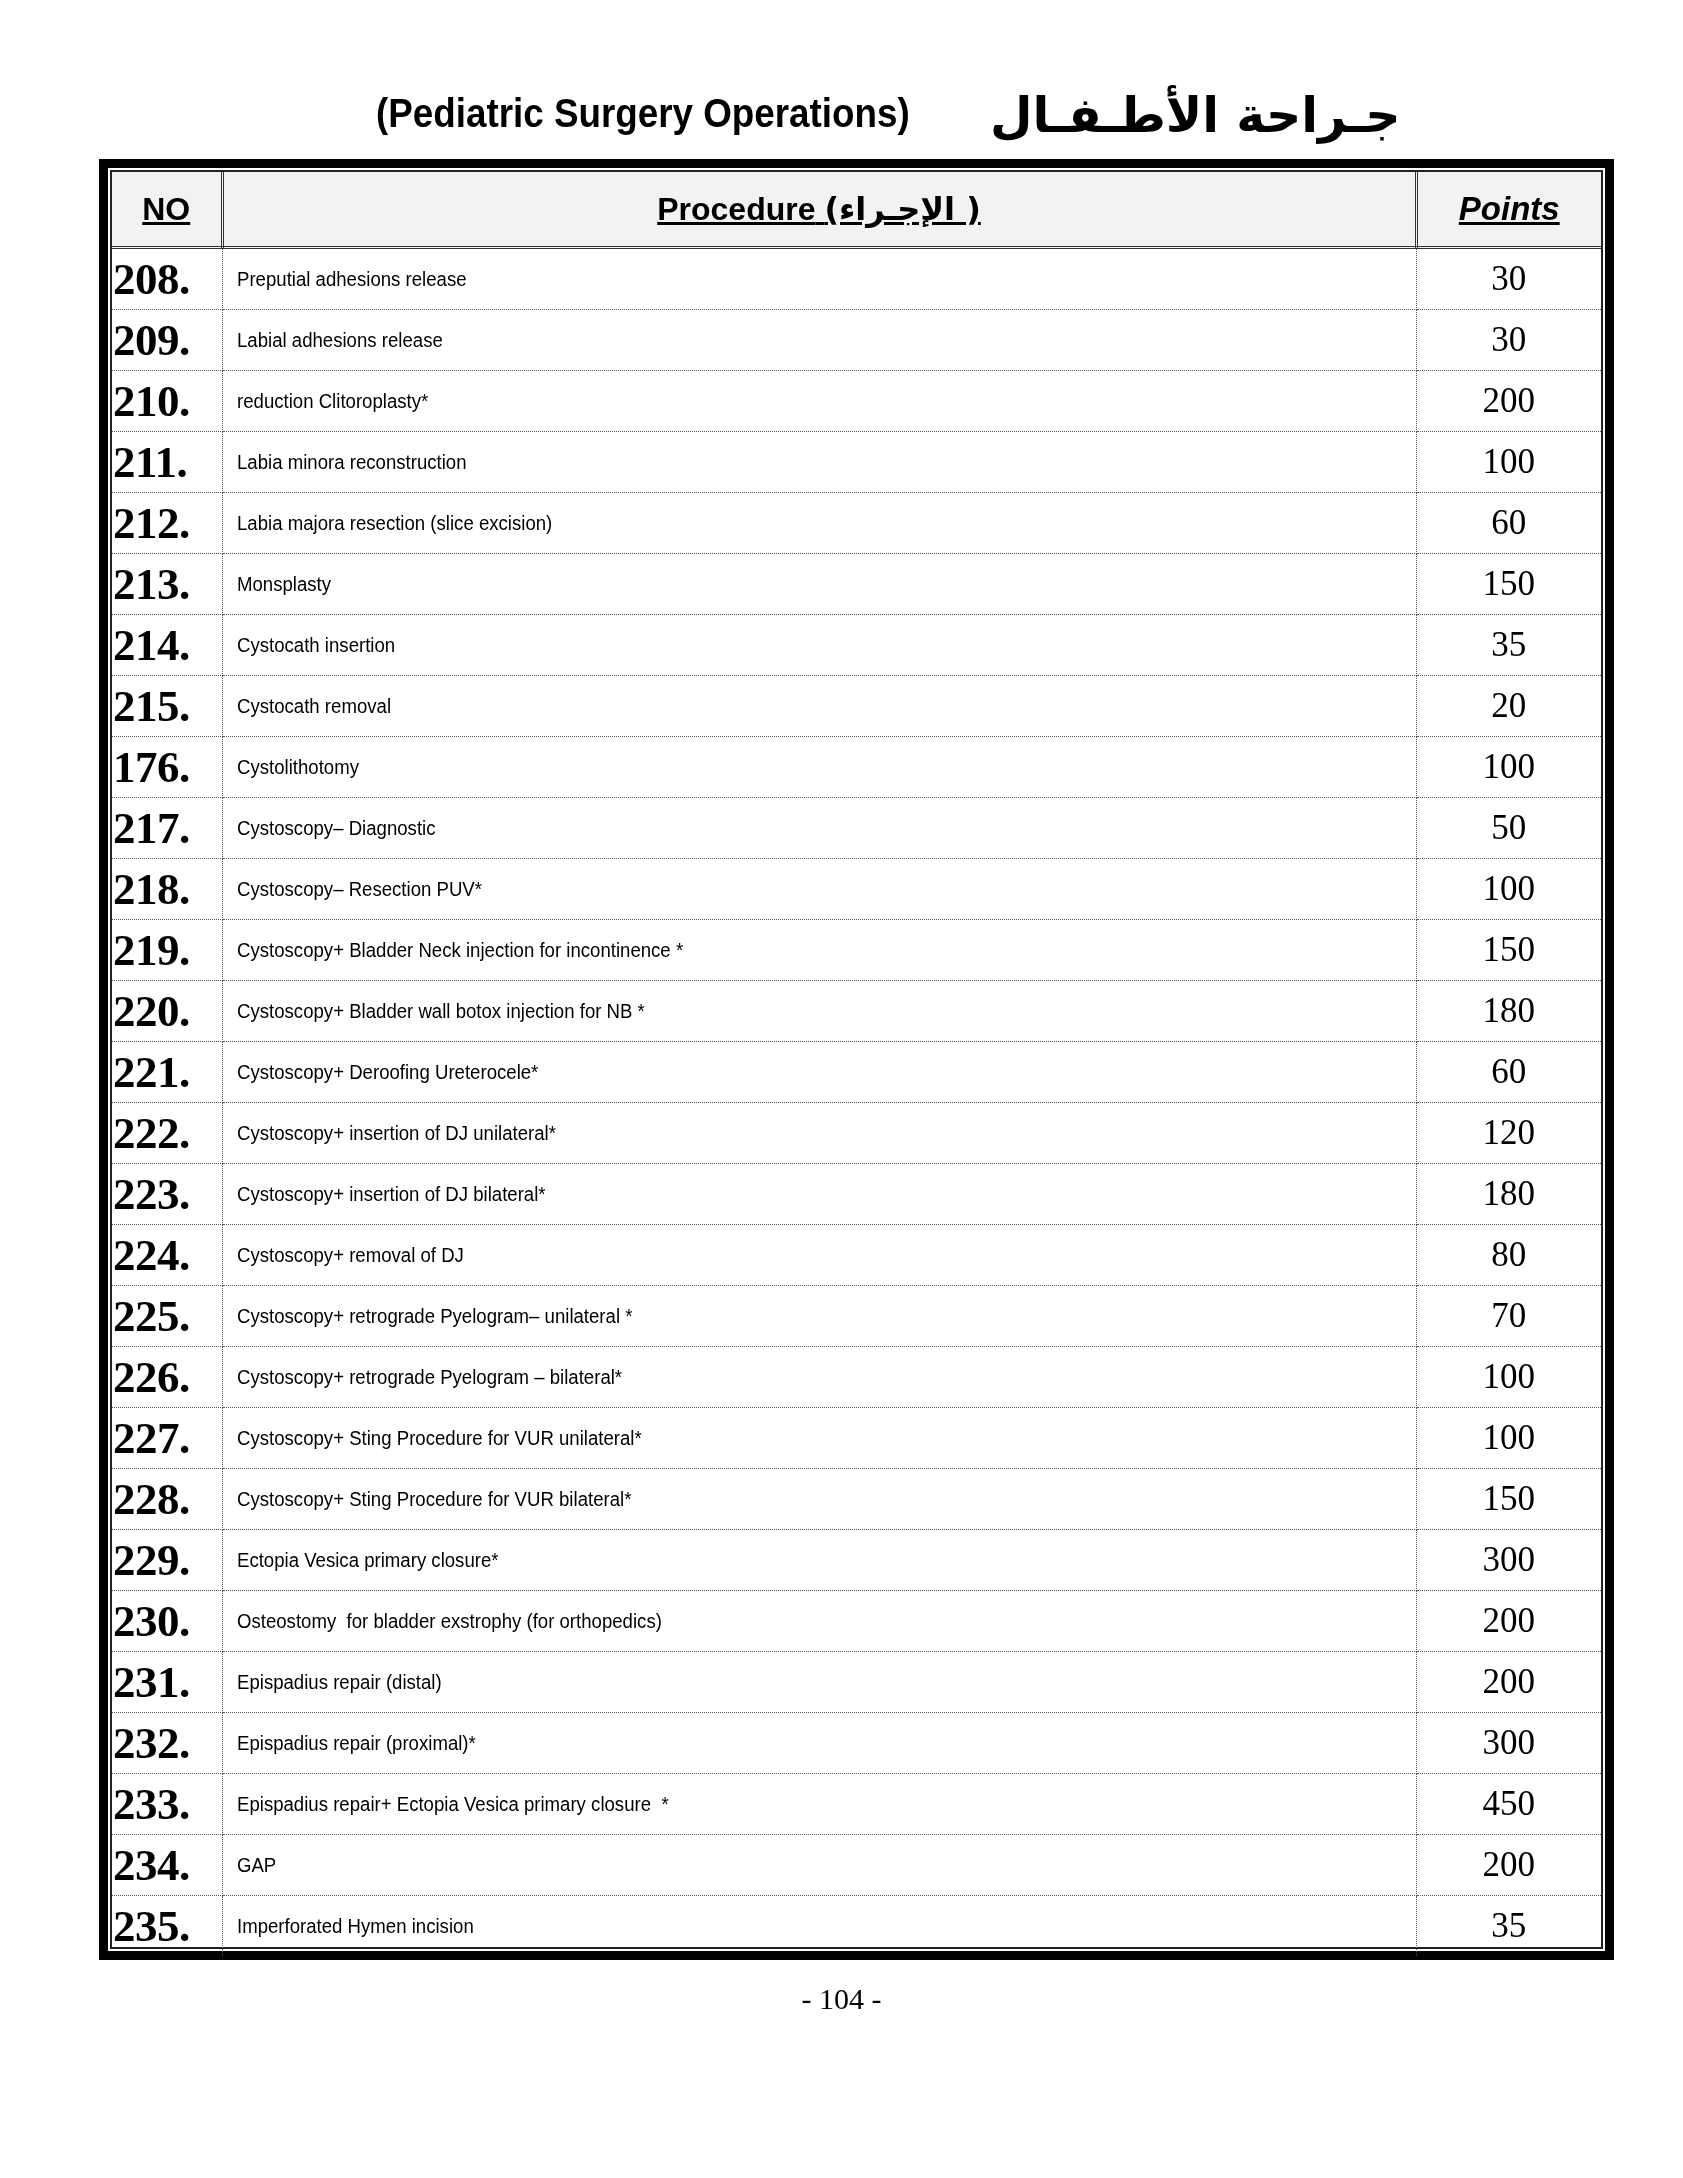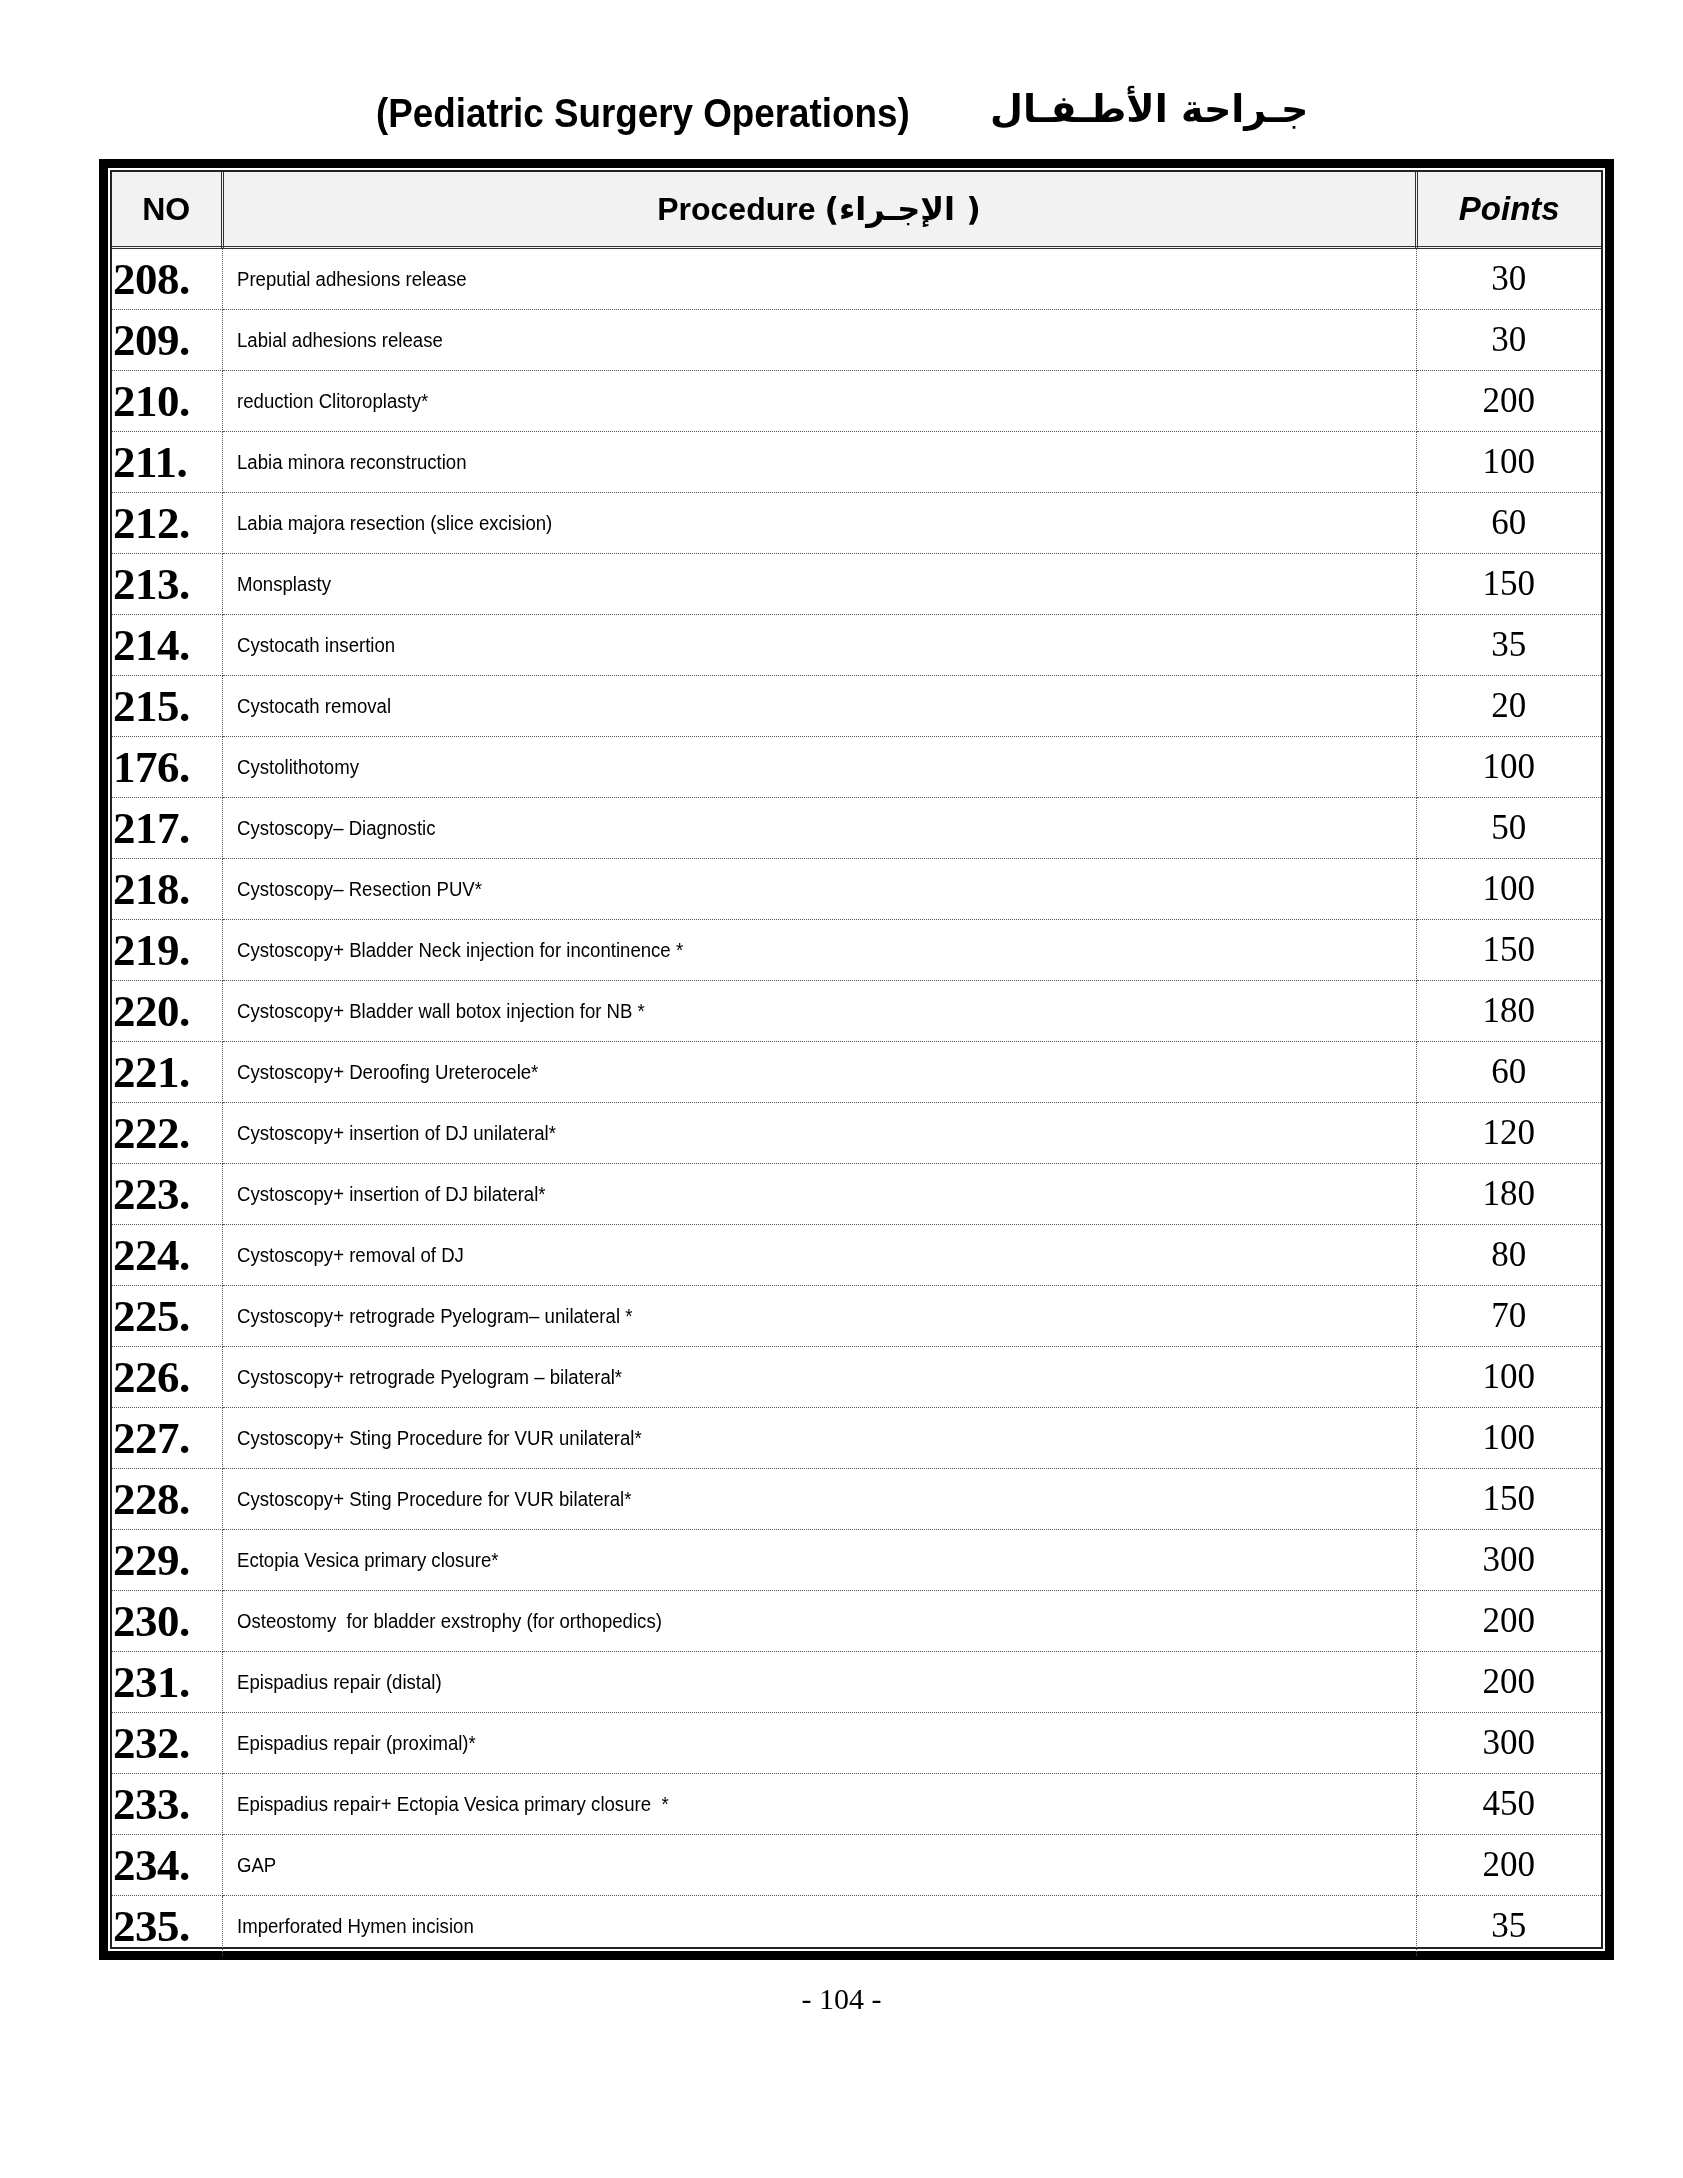--- a/index.html
+++ b/index.html
@@ -8,39 +8,39 @@
     position: absolute; left: 8px; width: 1683px; top: 91px; height: 59px;
     text-align: center; white-space: nowrap;
   }
   .title-inner { position: absolute; left: 368px; top: 0; white-space: nowrap; }
   .title-en {
     font-family: "Liberation Sans", sans-serif; font-weight: bold; font-size: 40px;
     letter-spacing: 0px; display: inline-block; transform: scaleX(0.92); transform-origin: left center;
   }
   .title-ar {
     position: absolute; left: 614px; top: -4px;
-    font-family: "DejaVu Sans", sans-serif; font-weight: bold; font-size: 38px; direction: rtl; white-space: nowrap;
+    font-family: "DejaVu Sans", sans-serif; font-weight: bold; font-size: 49px; direction: rtl; white-space: nowrap;
   }
   .table-frame {
     position: absolute; left: 99px; top: 159px; width: 1515px; height: 1801px;
     box-sizing: border-box; border: 9px solid #000; background: #fff;
   }
   .table-inner {
     position: absolute; left: 2px; top: 2px; right: 2px; bottom: 2px;
     border: 2px solid #222; box-sizing: border-box;
   }
   table {
     border-collapse: collapse; width: 100%; table-layout: fixed;
   }
   col.c-no { width: 110px; }
   col.c-proc { width: 1194px; }
   col.c-pts { width: auto; }
   thead th {
     height: 74px; background: #f2f2f2; font-family: "Liberation Sans", sans-serif;
-    font-weight: bold; font-size: 32px; border-bottom: 3px double #333; padding: 0;
+    font-weight: bold; font-size: 32px; border-bottom: 3px double #333; padding: 0; text-decoration: underline;
   }
   thead th.h-no { border-right: 3px double #333; }
   thead th.h-proc { border-right: 3px double #333; }
   thead th.h-pts { font-style: italic; font-size: 33px; }
   .ar { font-family: "DejaVu Sans", sans-serif; direction: rtl; unicode-bidi: embed; font-weight: bold; text-align: center; }
   tbody td {
     height: 60px; padding: 0; border-bottom: 1px dotted #555; vertical-align: middle;
   }
   tbody tr:last-child td { border-bottom: none; }
   td.no {

